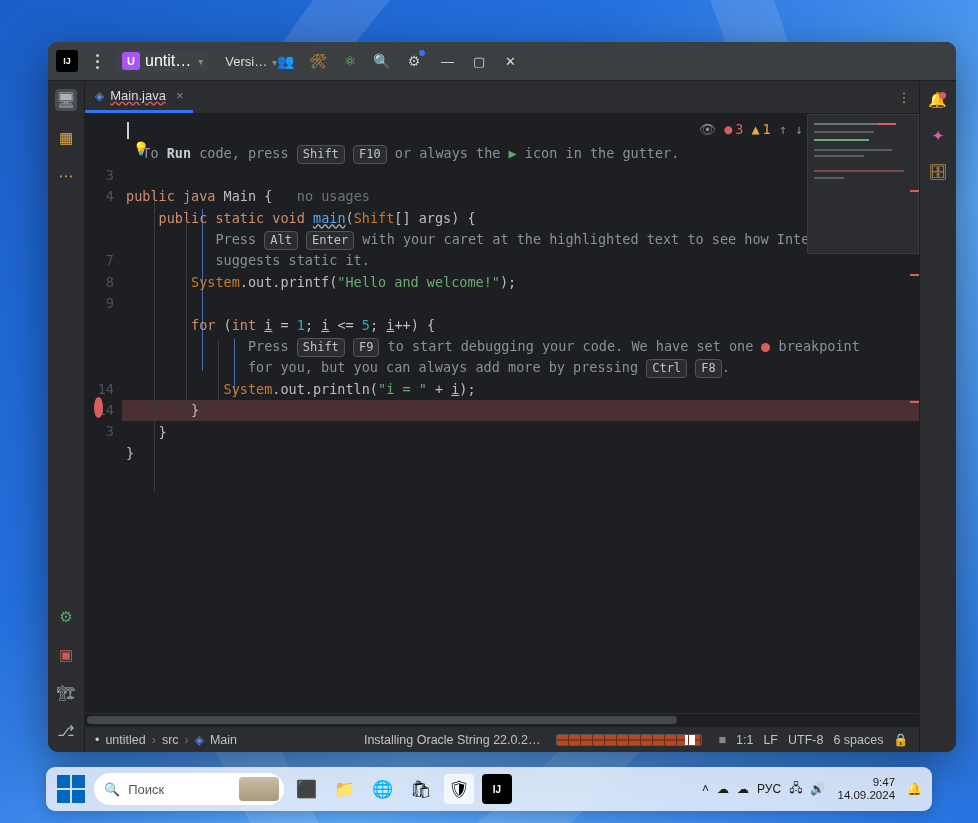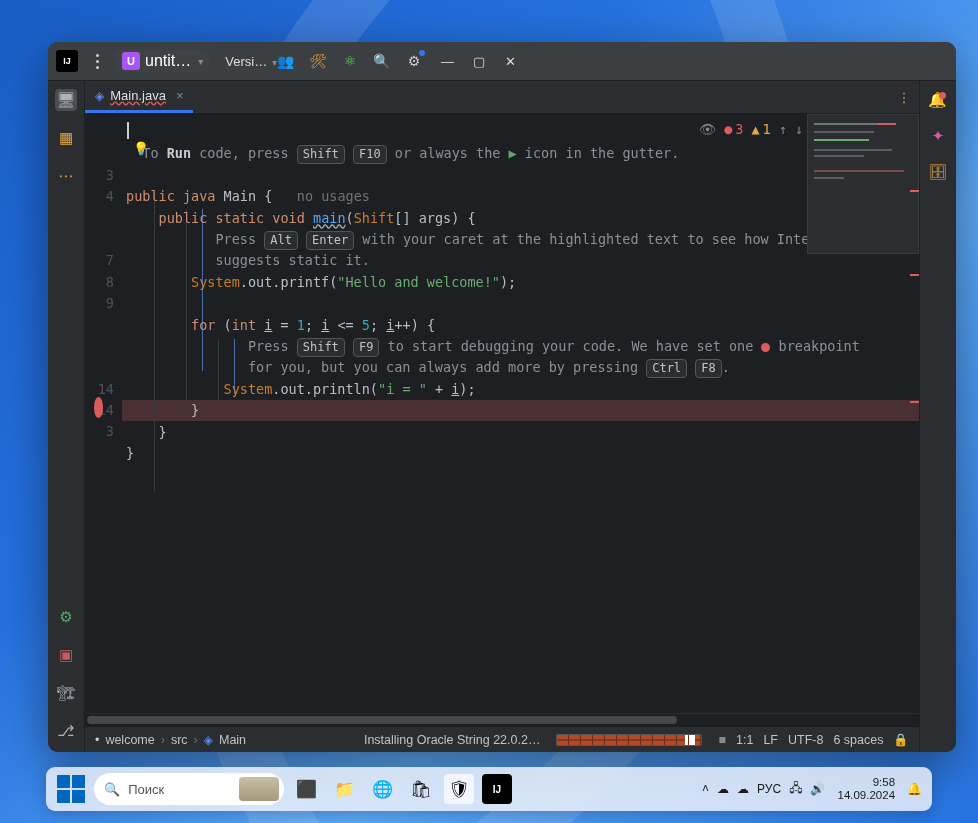--- a/index.html
+++ b/index.html
@@ -267,21 +267,21 @@
         </div>
       </div>
 
       <div class="hscroll">
         <div class="hthumb"></div>
       </div>
 
       <div class="status">
         <div class="crumb">
           <span class="dotmod">•</span>
-          <span>welcome</span>
+          <span>untitled</span>
             <span class="sep">›</span>
           <span>src</span>
             <span class="sep">›</span>
           <span class="tabicon">◈</span>
           <span>Main</span>
         </div>
         <div class="stspacer"></div>
         <span>Installing Oracle String 22.0.2…</span>
         <div class="prog">
             <div class="mario"></div>
@@ -330,18 +330,18 @@
   <div class="tb-right">
     <div class="tray">
       <span>˄</span>
       <span>☁</span>
       <span>☁</span>
       <span>РУС</span>
       <span>🖧</span>
       <span>🔊</span>
     </div>
     <div class="tbtime">
-      <div>9:58</div>
+      <div>9:47</div>
       <div>14.09.2024</div>
     </div>
     <span>🔔</span>
   </div>
 </div>
 
 </body></html>

